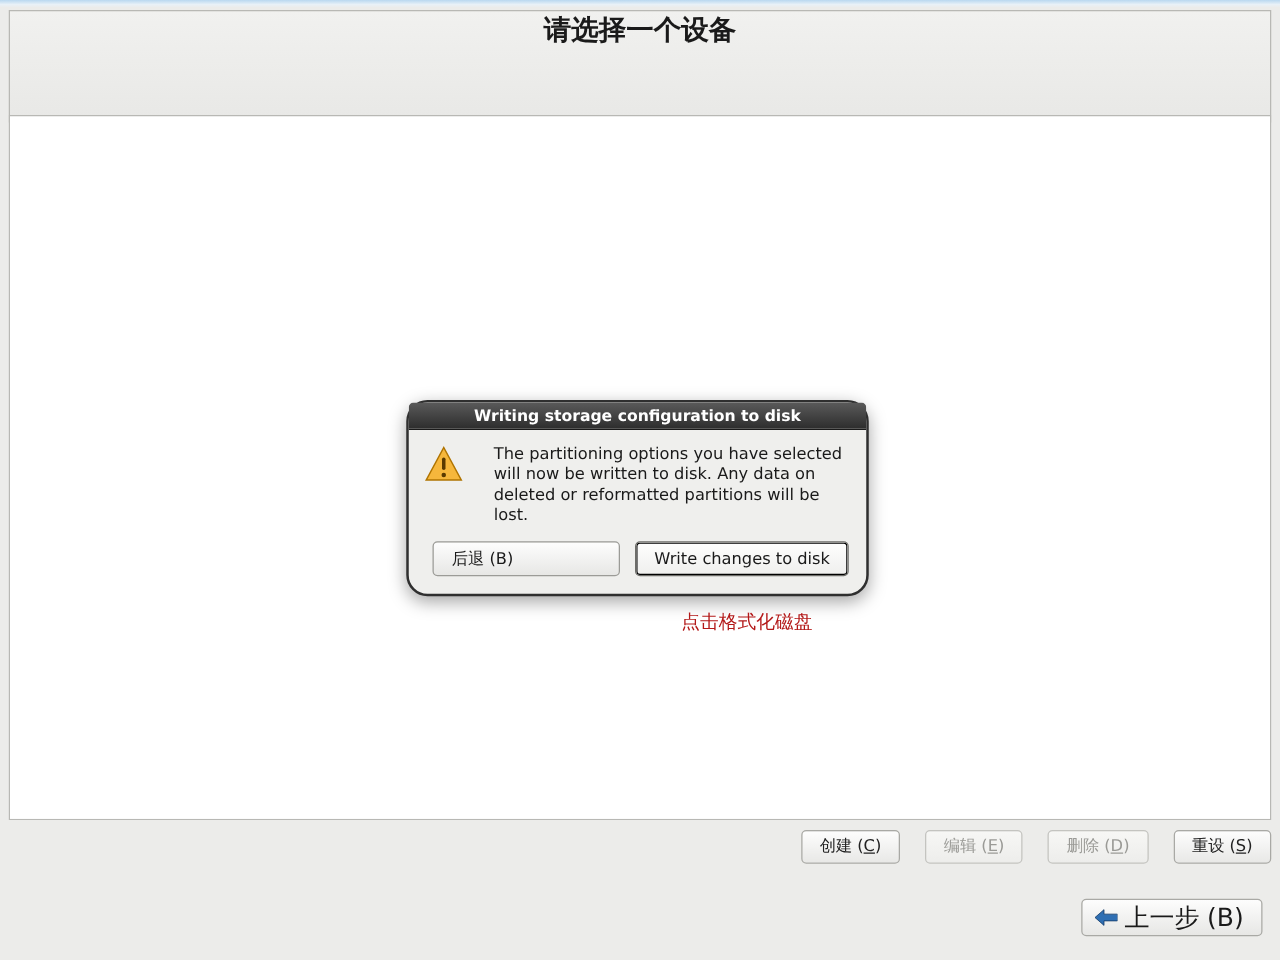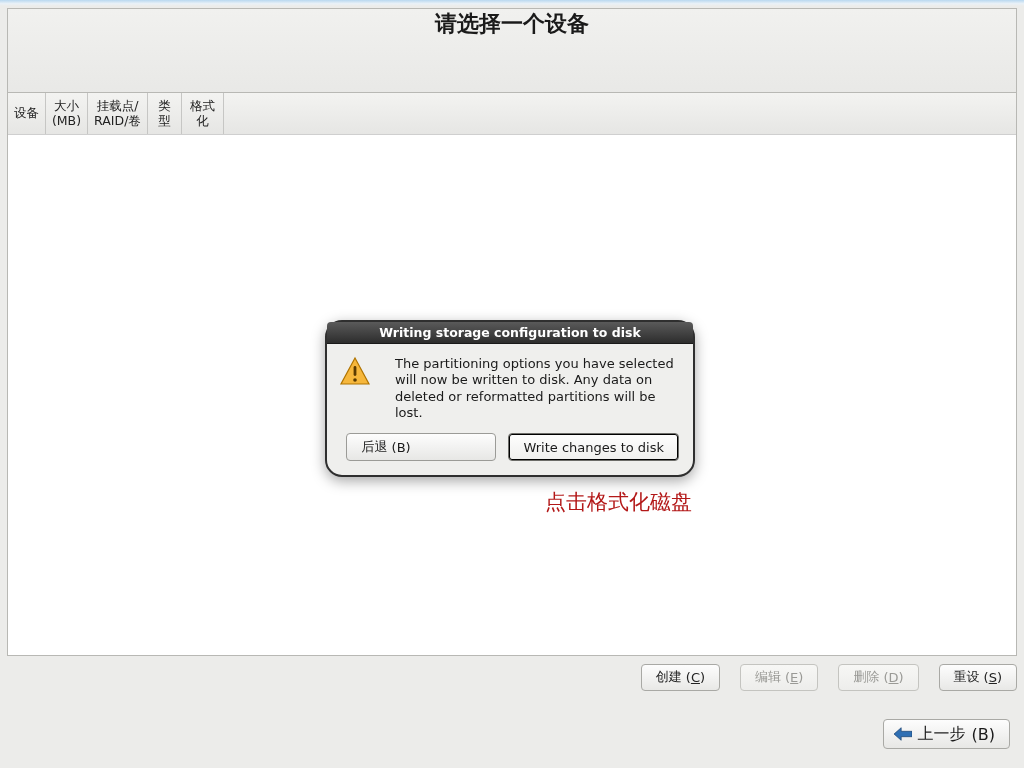--- a/index.html
+++ b/index.html
@@ -70,21 +70,21 @@
     .btn .ul{text-decoration:underline;}
     
     .navbar{
       position:absolute; left:0; right:0; bottom:14px; height:40px;
       display:flex; justify-content:flex-end; gap:16px; padding-right:14px; align-items:center;
     }
     .navbtn{
       height:30px; padding:4px 14px 4px 10px;
       border:1px solid #a9a9a5; border-radius:4px;
       background:linear-gradient(#fdfdfd,#e7e7e5);
-      display:inline-flex; align-items:center; gap:6px; font-size:16px;
+      display:inline-flex; align-items:center; gap:6px; font-size:20px;
     }
     .arrow{width:18px;height:14px;display:inline-block}
     .nextframe{
       border:1px solid #8a1111; border-radius:3px; padding:5px 6px;
     }
     
     .dialog{
       position:absolute; left:325px; top:320px; width:370px;
       border:2px solid #2f2f2f; border-radius:17px;
       box-shadow:0 4px 14px rgba(0,0,0,0.35);
@@ -113,47 +113,34 @@
       background:linear-gradient(#fdfdfd,#e7e7e5);
       font-size:13px; display:inline-flex; align-items:center; 
     }
     .dbtn.back{min-width:150px}
     .dbtn.focused{
       border:1px solid #6d6d69;
       box-shadow:inset 0 0 0 1px #000;
       background:linear-gradient(#fefefe,#efefed);
     }
     .annot{
-      position:absolute; color:#b31818; font-size:21px;
+      position:absolute; color:#b31818; font-size:15px;
     }
     .annot.click{left:545px; top:488px;}
   </style>
 </head>
 <body>
 
 <div class="topline"></div>
 
 <div class="titlebox">
   <h1>请选择一个设备</h1>
 </div>
 
 <div class="tableframe">
-  <div class="colheaders">
-    <div class="col device">设备</div>
-    <div class="col size">
-      <span class="sub">大小</span>
-      <span class="sub">(MB)</span>
-    </div>
-    <div class="col mount">
-      <span class="sub">挂载点/</span>
-      <span class="sub">RAID/卷</span>
-    </div>
-    <div class="col type">类型</div>
-    <div class="col format">格式化</div>
-  </div>
   <div class="white"></div>
 </div>
 
 <div class="bottombar">
   <span class="btn">
     <span>创建</span>
     <span>(<span class="ul">C</span>)</span>
   </span>
   <span class="btn disabled">
     <span>编辑</span>

